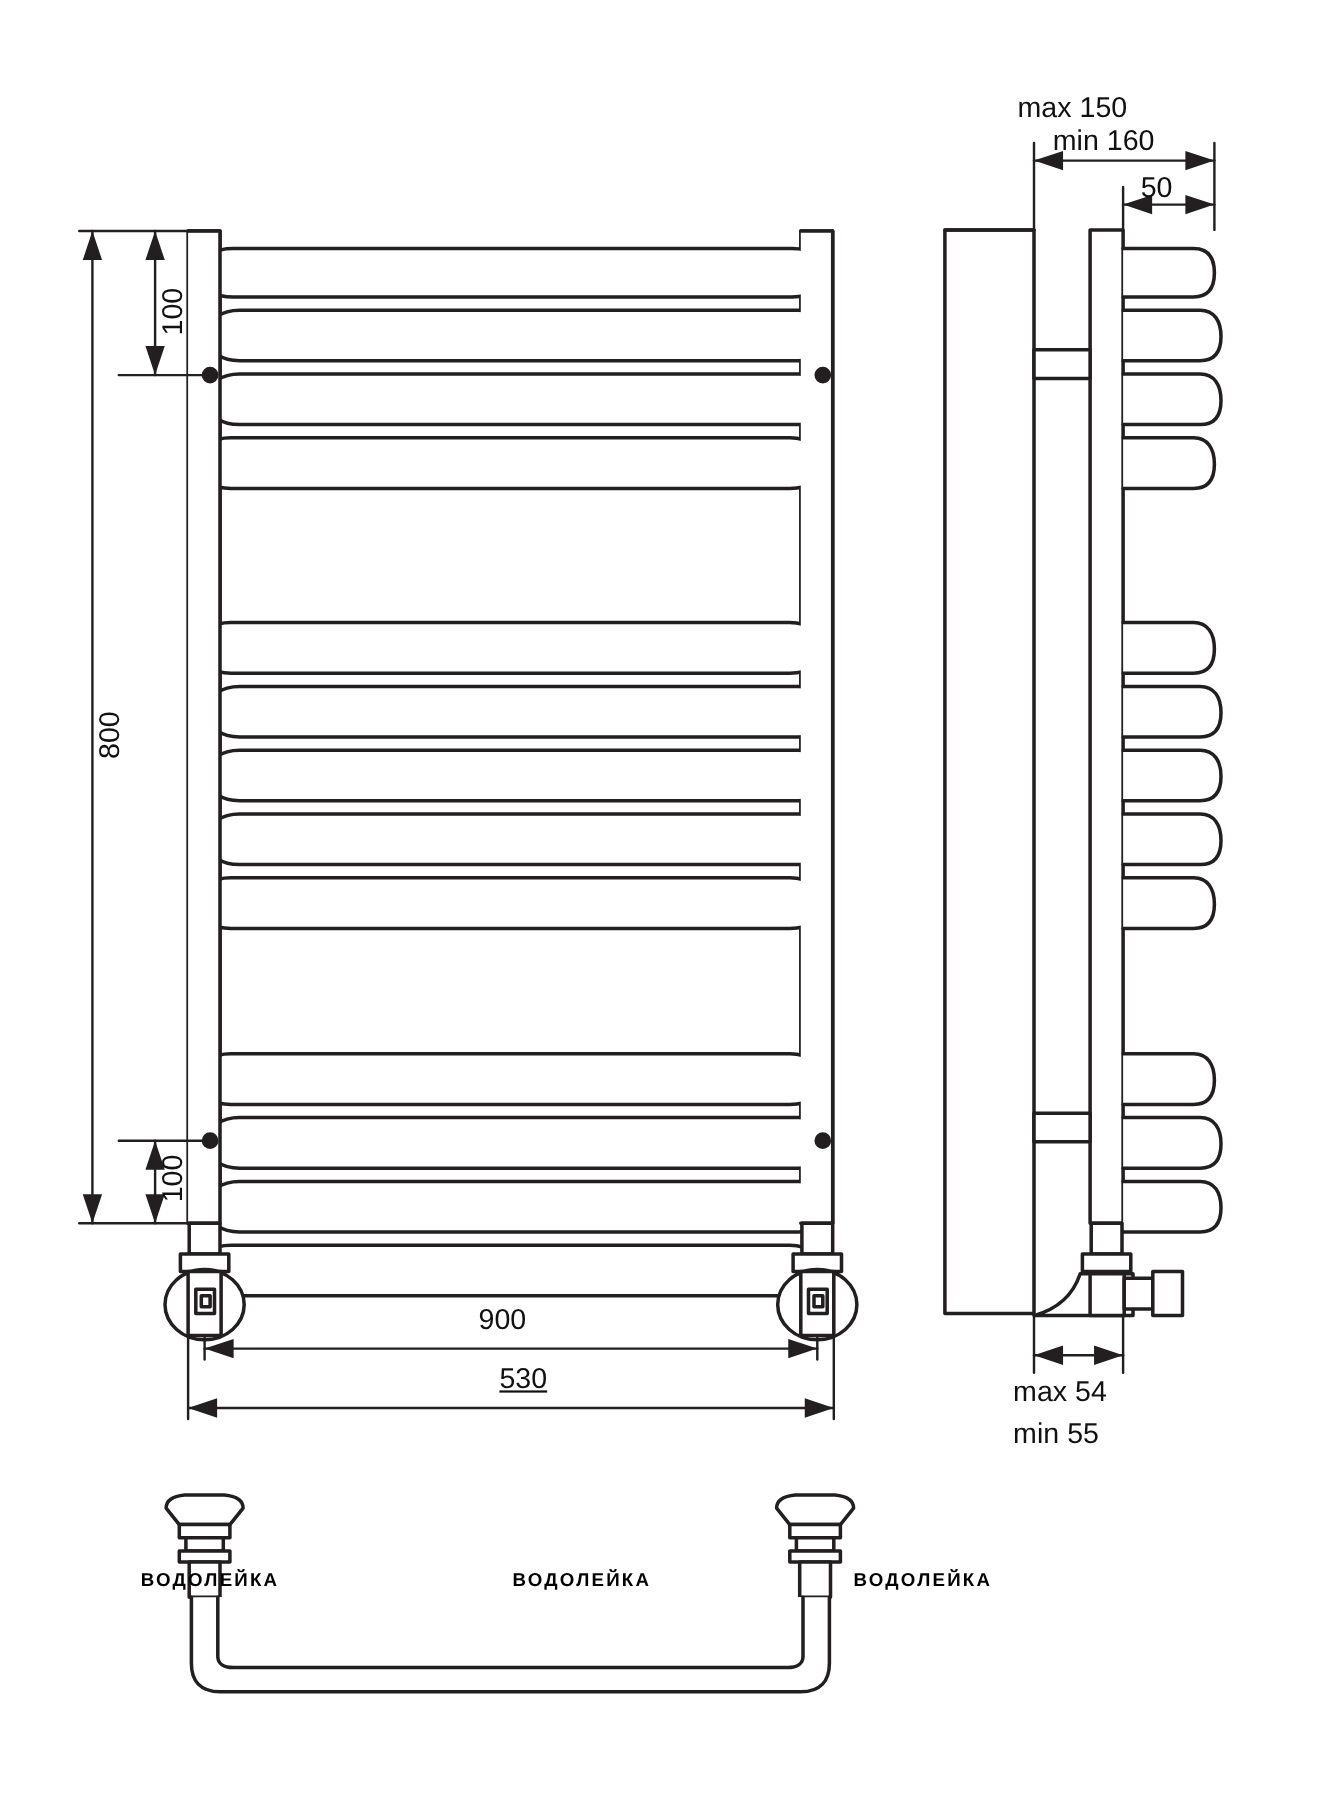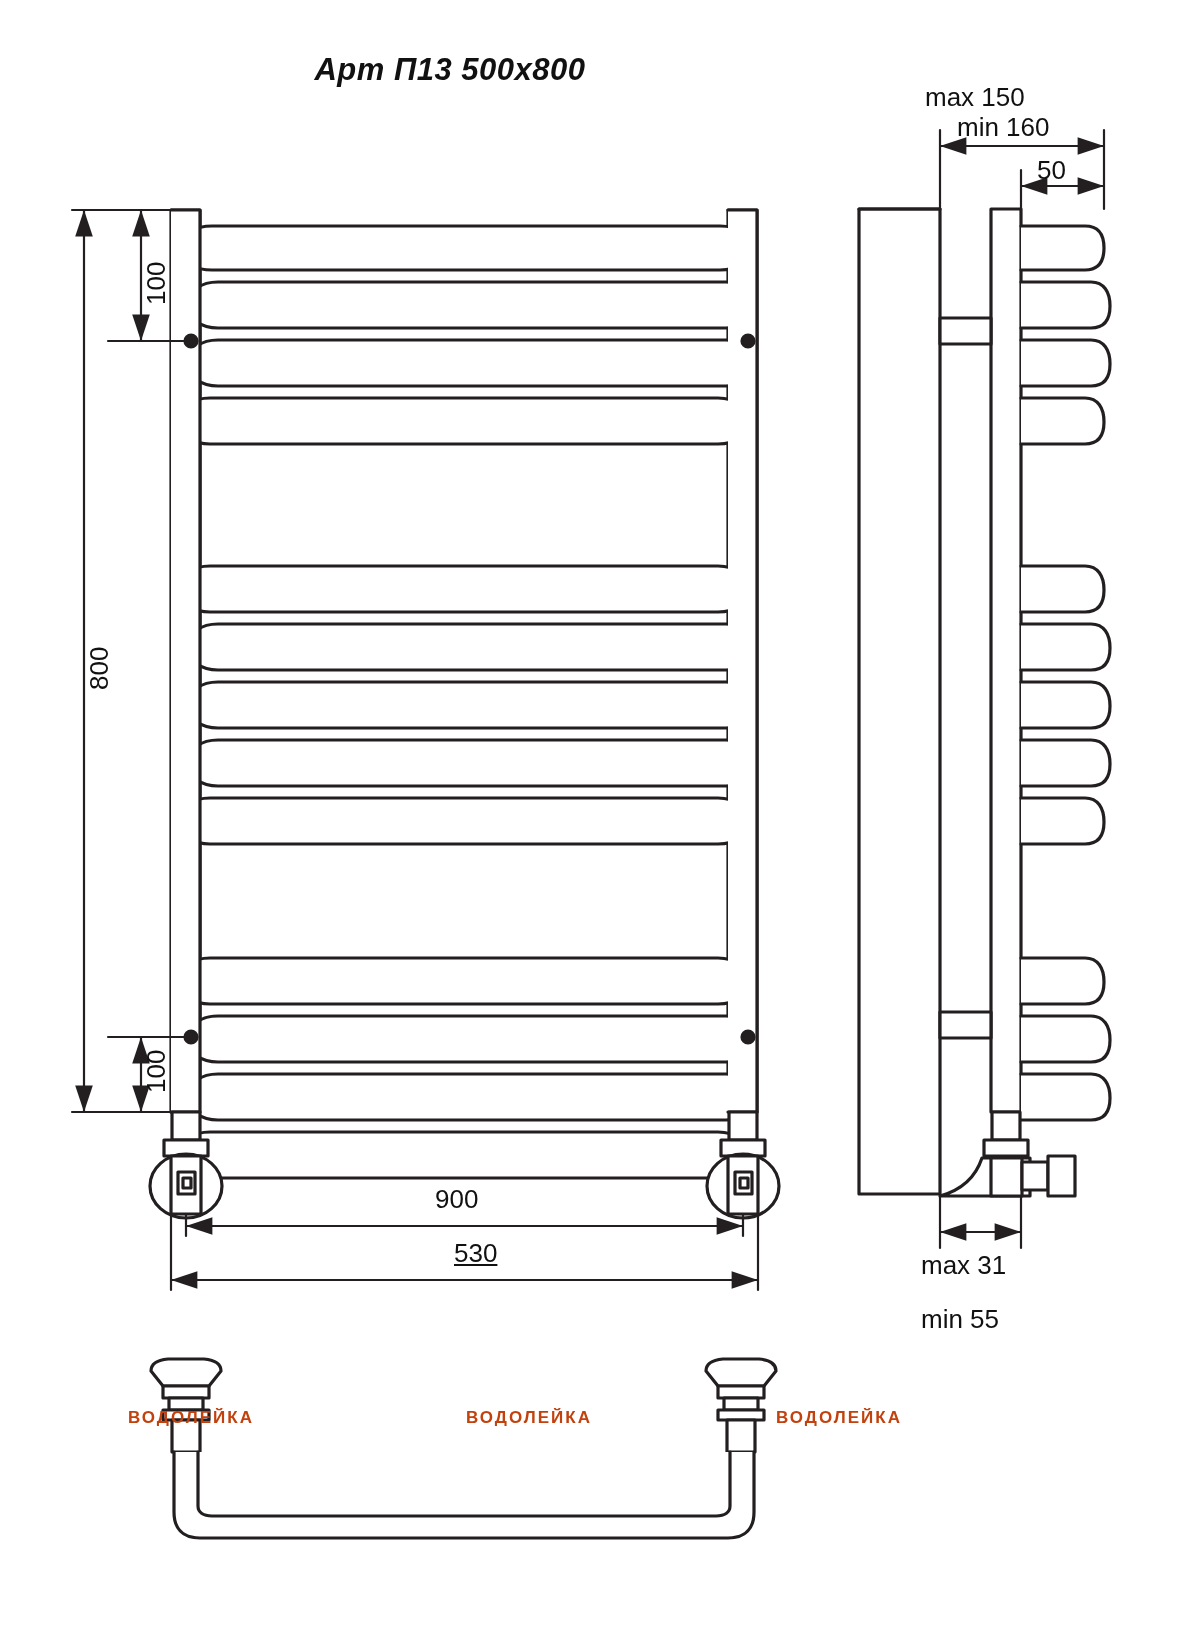--- a/index.html
+++ b/index.html
@@ -44,31 +44,31 @@
     white-space: nowrap;
   }
   .rot {
     transform: rotate(-90deg);
     transform-origin: 0 0;
   }
   .watermark {
     position: absolute;
     font-size: 17px;
     letter-spacing: 2px;
-    color: #c2410c;
+    color: #000000;
     font-weight: bold;
     user-select: none;
+    margin-top: 19px;
   }
 </style>
 </head>
 <body>
 
 <div id="stage">
 
-  <div class="title">Арт  П13 500x800</div>
 
   <svg id="drawing" viewBox="0 0 1202 1651">
     <defs>
       <marker id="arrL" markerWidth="14" markerHeight="10" refX="1" refY="5" orient="auto">
         <path d="M13,1 L1,5 L13,9 z" fill="#231f20"></path>
       </marker>
       <marker id="arrR" markerWidth="14" markerHeight="10" refX="13" refY="5" orient="auto">
         <path d="M1,1 L13,5 L1,9 z" fill="#231f20"></path>
       </marker>
     </defs>
@@ -212,20 +212,20 @@
   <div class="dim-label rot" style="left:141px; top:305px;">100</div>
   <div class="dim-label rot" style="left:141px; top:1093px;">100</div>
 
   <div class="dim-label" style="left:435px; top:1184px;">900</div>
   <div class="dim-label" style="left:454px; top:1238px;text-decoration:underline;">530</div>
 
   <div class="dim-label" style="left:925px; top:82px;">max 150</div>
   <div class="dim-label" style="left:957px; top:112px;">min 160</div>
   <div class="dim-label" style="left:1037px; top:155px;">50</div>
 
-  <div class="dim-label" style="left:921px; top:1250px;">max 31</div>
-  <div class="dim-label" style="left:921px; top:1288px;margin-top:16px;">min 55</div>
+  <div class="dim-label" style="left:921px; top:1250px;">max 54</div>
+  <div class="dim-label" style="left:921px; top:1288px;">min 55</div>
 
   <div class="watermark" style="left:128px; top:1408px;">ВОДОЛЕЙКА</div>
   <div class="watermark" style="left:466px; top:1408px;">ВОДОЛЕЙКА</div>
   <div class="watermark" style="left:776px; top:1408px;">ВОДОЛЕЙКА</div>
 
 </div>
 
 </body></html>

